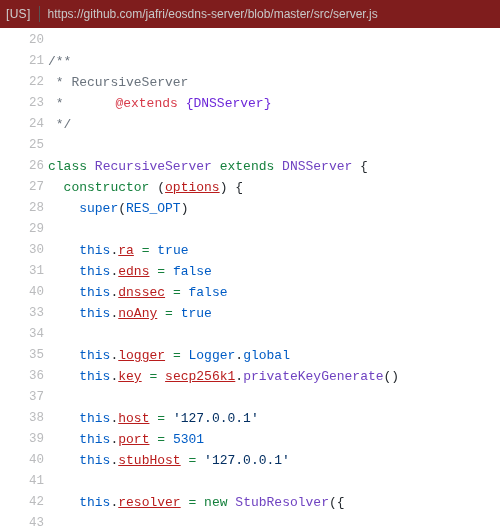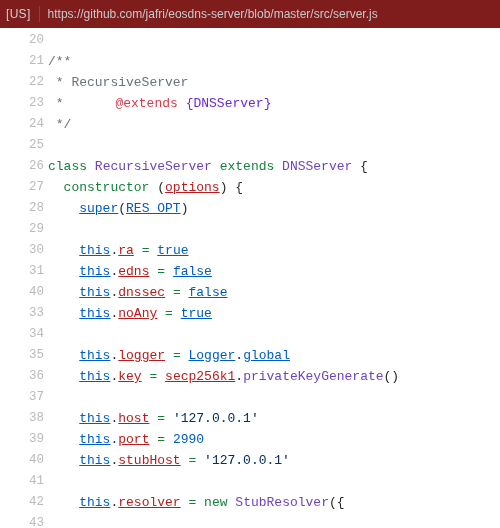--- a/index.html
+++ b/index.html
@@ -51,21 +51,21 @@
 }
 .gutter div { height: 21px; margin-left: 29px; }
 .lines { flex: 1; position: relative; }
 .line { height: 21px; white-space: pre; color: #24292e; }
 .c-comment { color: #6a737d; }
 .c-jsdoc { color: #d73a49; margin-left: 44px; }
 .c-jsdoc-type { color: #6d28d9; }
 .c-kw { color: #15803d; }
 .c-cls { color: #6f42c1; }
 .c-str { color: #032f62; }
-.c-const { color: #005cc5; text-decoration: underline; }
+.c-const { color: #005cc5; }
 .c-prop { color: #b91c1c; text-decoration: underline; }
 .c-num { color: #005cc5; }
 .c-func { color: #6f42c1; }
 </style>
 </head>
 <body>
 
 <div class="addr-bar">
   <span class="region">[US]</span>
   <span class="sep"></span>
@@ -112,18 +112,18 @@
       <div class="line"></div>
       <div class="line">    <span class="c-const">this</span><span>.</span><span class="c-prop">ra</span><span> </span><span class="c-kw">=</span><span> </span><span class="c-const">true</span></div>
       <div class="line">    <span class="c-const">this</span><span>.</span><span class="c-prop">edns</span><span> </span><span class="c-kw">=</span><span> </span><span class="c-const">false</span></div>
       <div class="line">    <span class="c-const">this</span><span>.</span><span class="c-prop">dnssec</span><span> </span><span class="c-kw">=</span><span> </span><span class="c-const">false</span></div>
       <div class="line">    <span class="c-const">this</span><span>.</span><span class="c-prop">noAny</span><span> </span><span class="c-kw">=</span><span> </span><span class="c-const">true</span></div>
       <div class="line"></div>
       <div class="line">    <span class="c-const">this</span><span>.</span><span class="c-prop">logger</span><span> </span><span class="c-kw">=</span><span> </span><span class="c-const">Logger</span><span>.</span><span class="c-const">global</span></div>
       <div class="line">    <span class="c-const">this</span><span>.</span><span class="c-prop">key</span><span> </span><span class="c-kw">=</span><span> </span><span class="c-prop">secp256k1</span><span>.</span><span class="c-func">privateKeyGenerate</span><span>()</span></div>
       <div class="line"></div>
       <div class="line">    <span class="c-const">this</span><span>.</span><span class="c-prop">host</span><span> </span><span class="c-kw">=</span><span> </span><span class="c-str">'127.0.0.1'</span></div>
-      <div class="line">    <span class="c-const">this</span><span>.</span><span class="c-prop">port</span><span> </span><span class="c-kw">=</span><span> </span><span class="c-num">2990</span></div>
+      <div class="line">    <span class="c-const">this</span><span>.</span><span class="c-prop">port</span><span> </span><span class="c-kw">=</span><span> </span><span class="c-num">5301</span></div>
       <div class="line">    <span class="c-const">this</span><span>.</span><span class="c-prop">stubHost</span><span> </span><span class="c-kw">=</span><span> </span><span class="c-str">'127.0.0.1'</span></div>
       <div class="line"></div>
       <div class="line">    <span class="c-const">this</span><span>.</span><span class="c-prop">resolver</span><span> </span><span class="c-kw">=</span><span> </span><span class="c-kw">new</span><span> </span><span class="c-cls">StubResolver</span><span>({</span></div>
   </div>
 </div>
 
 </body></html>

